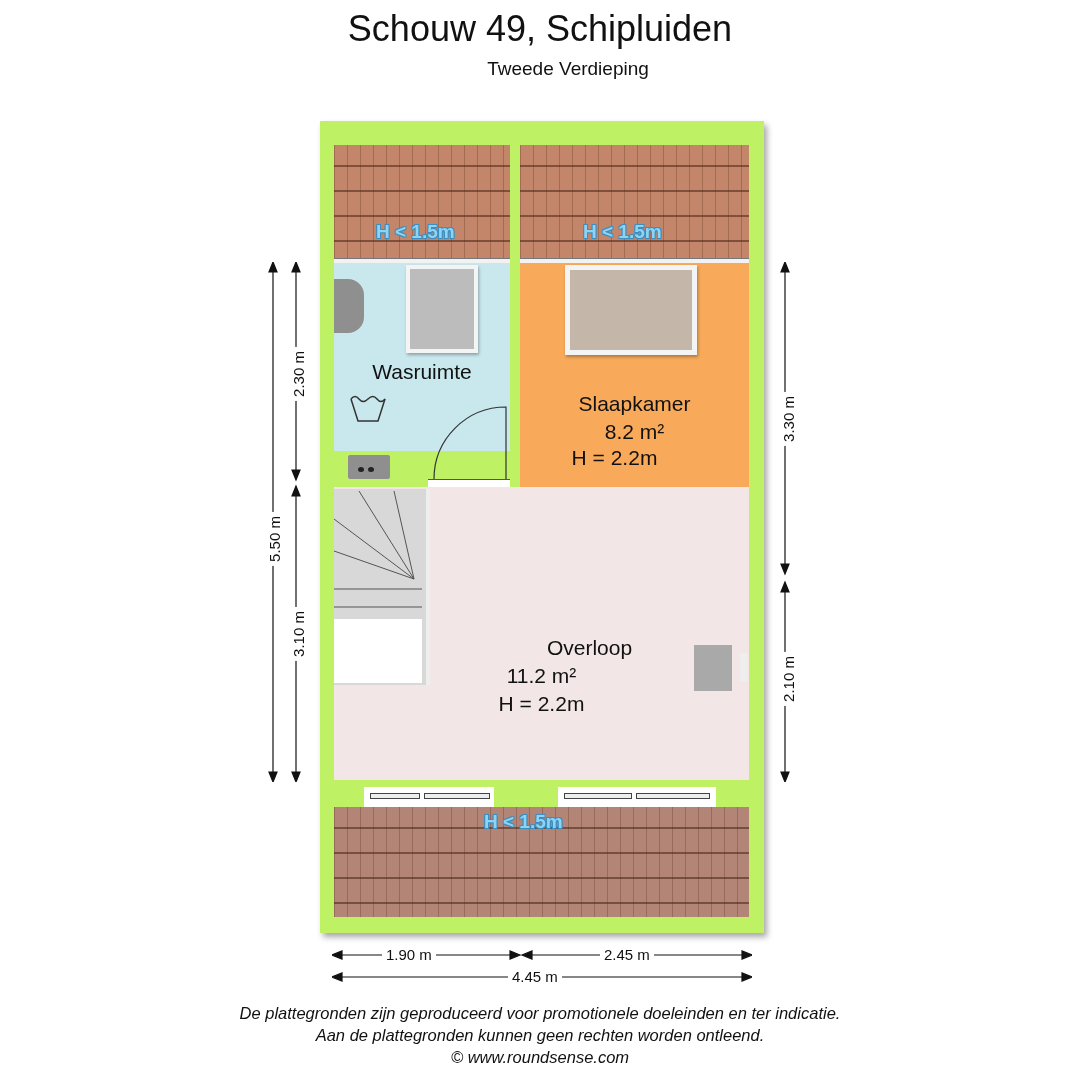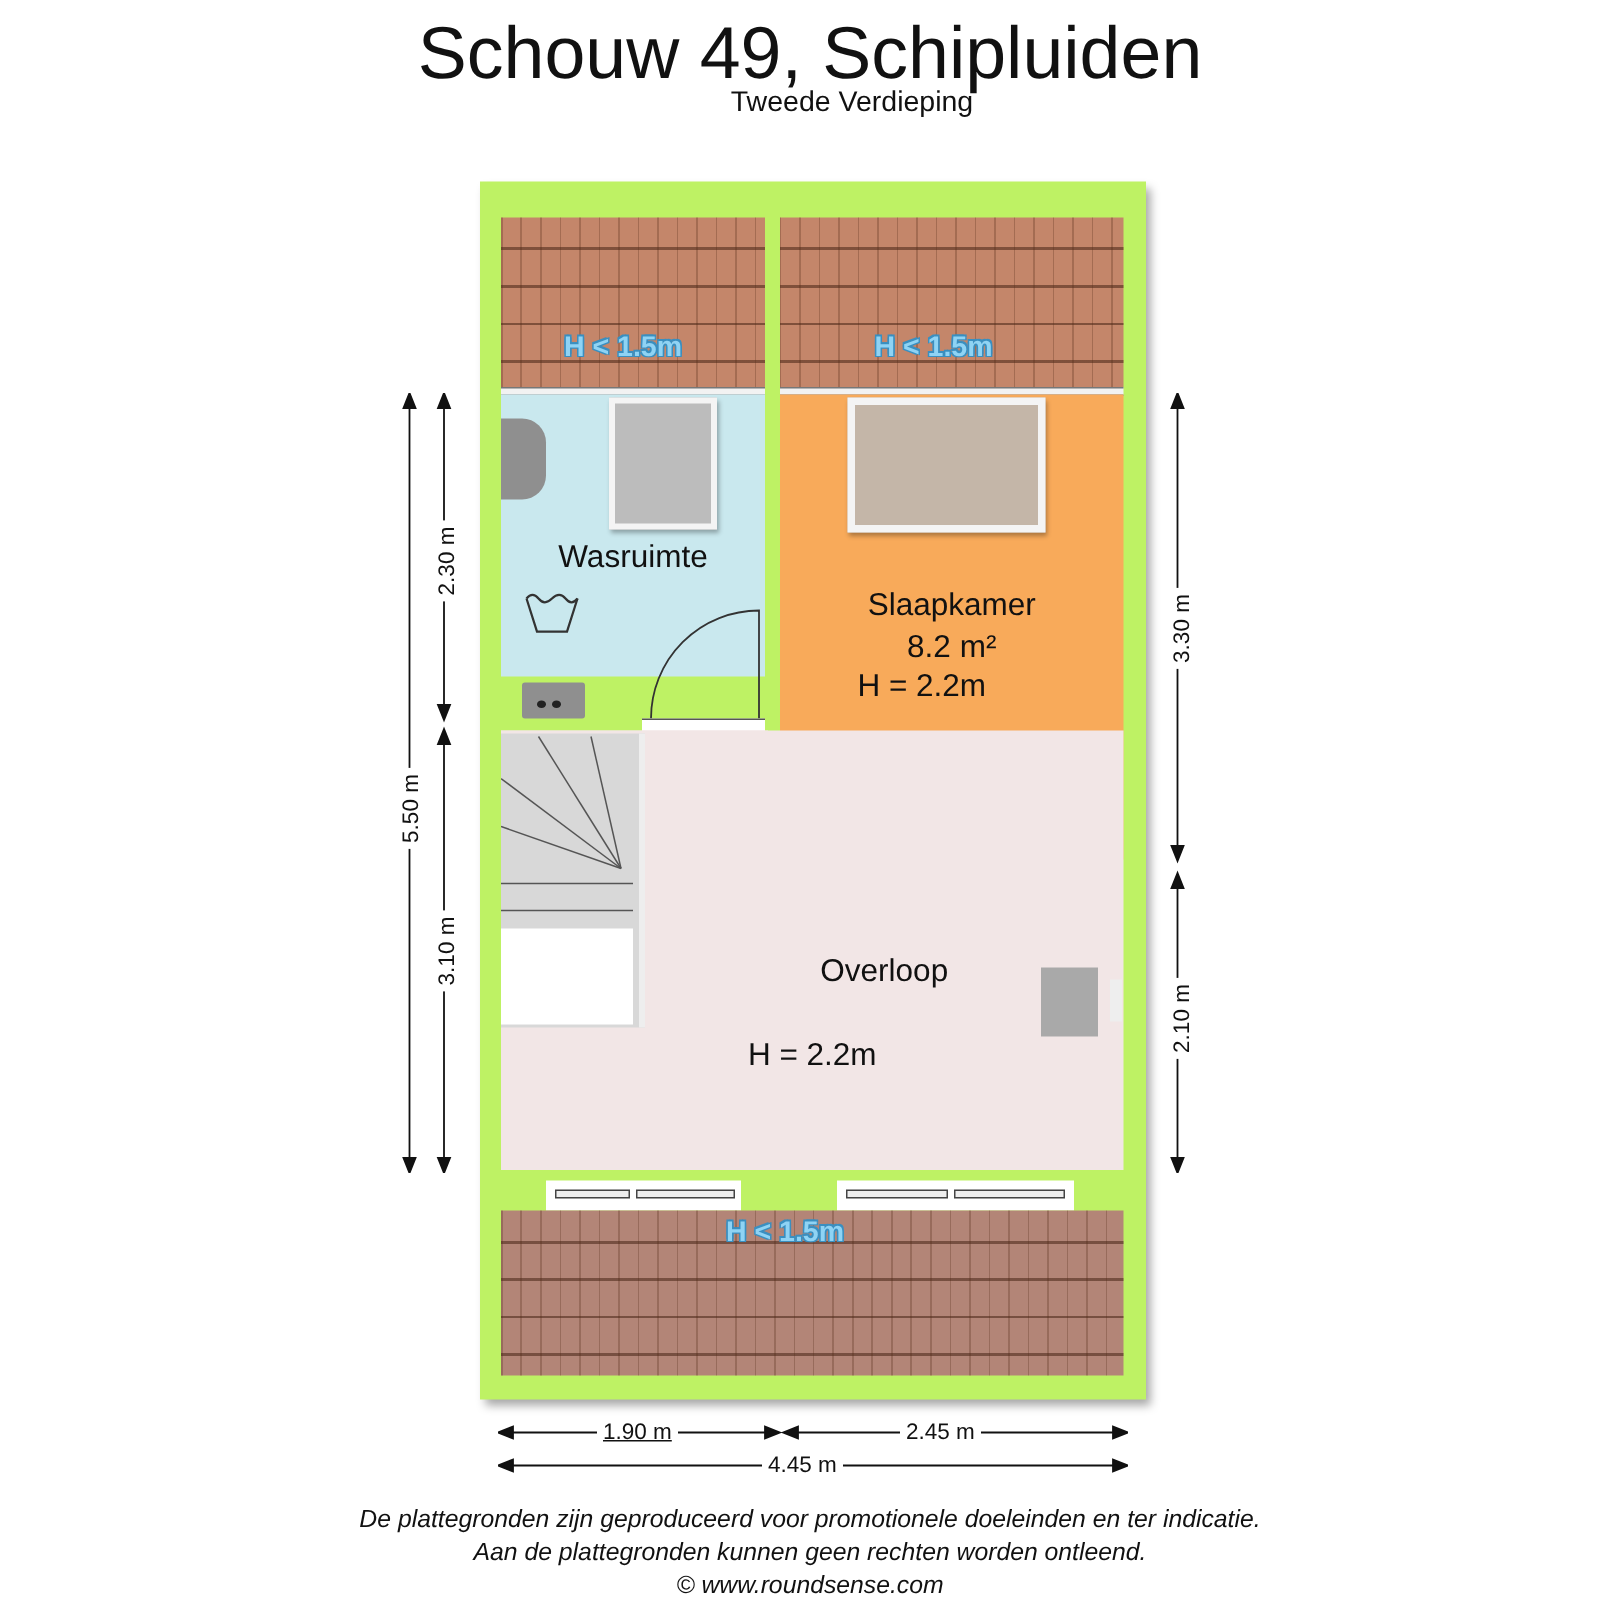--- a/index.html
+++ b/index.html
@@ -1,19 +1,19 @@
 <!DOCTYPE html>
 <html><head>
 <meta charset="utf-8">
 <style>
   html, body { margin:0; padding:0; }
   body { width:1080px; height:1080px; background:#ffffff; position:relative; overflow:hidden;
          font-family:"Liberation Sans", sans-serif; color:#111; }
   .abs { position:absolute; }
-  .title { left:0; width:1080px; top:8px; text-align:center; font-size:49px; color:#111; }
+  .title { left:0; width:1080px; top:8px; text-align:center; font-size:36px; color:#111; }
   .subtitle { left:0; width:1080px; top:58px; text-align:center; font-size:19px; color:#111;padding-left:28px; }
   .plan { left:320px; top:121px; width:444px; height:812px; background:#bef264;
           box-shadow: 3px 4px 6px rgba(0,0,0,0.35); }
   .tiles {
     background-color:#c4866a;
     background-image:
       repeating-linear-gradient(90deg, rgba(80,40,20,0.28) 0 1px, transparent 1px 13px),
       repeating-linear-gradient(180deg, transparent 0 20px, rgba(70,35,20,0.55) 20px 22px, transparent 22px 25px);
   }
   .tiles.bottom { background-color:#b38577; }
@@ -92,20 +92,21 @@
         <line x1="80" y1="90" x2="0" y2="30"></line>
         <line x1="80" y1="90" x2="0" y2="62"></line>
         <line x1="0" y1="100" x2="88" y2="100"></line>
         <line x1="0" y1="118" x2="88" y2="118"></line>
       </g>
     </svg>
     <div class="abs" style="left:0; top:130px; width:88px; height:64px; background:#fff;"></div>
   </div>
 
   <div class="abs room-label" style="left:14px; width:415px; top:514px;padding-left:48px;">Overloop</div>
+  <div class="abs room-label" style="left:14px; width:415px; top:542px;">11.2 m²</div>
   <div class="abs room-label" style="left:14px; width:415px; top:570px;">H = 2.2m</div>
 
   <div class="abs" style="left:374px; top:524px; width:38px; height:46px; background:#a9a9a9;"></div>
   <div class="abs" style="left:420px; top:532px; width:8px; height:28px; background:#eee;"></div>
 
   <div class="abs window-bottom" style="left:44px; top:666px; width:130px; height:20px;">
     <div class="abs win-pane" style="left:6px; top:6px; width:48px;"></div>
     <div class="abs win-pane" style="left:60px; top:6px; width:64px;"></div>
   </div>
   <div class="abs window-bottom" style="left:238px; top:666px; width:158px; height:20px;">
@@ -164,21 +165,21 @@
     <polygon points="0,7 10,3 10,11"></polygon>
       <polygon points="188,7 178,3 178,11"></polygon>
     <line x1="196" y1="7" x2="414" y2="7"></line>
     <polygon points="190,7 200,3 200,11"></polygon>
       <polygon points="420,7 410,3 410,11"></polygon>
     <line x1="6" y1="29" x2="414" y2="29"></line>
     <polygon points="0,29 10,25 10,33"></polygon>
       <polygon points="420,29 410,25 410,33"></polygon>
   </g>
 </svg>
-<div class="abs" style="left:398px; top:946px;text-decoration:underline;">
+<div class="abs" style="left:382px; top:946px;">
   <span class="dim-text">1.90 m</span>
 </div>
 <div class="abs" style="left:600px; top:946px;">
   <span class="dim-text">2.45 m</span>
 </div>
 <div class="abs" style="left:508px; top:968px;">
   <span class="dim-text">4.45 m</span>
 </div>
 
 <div class="abs footer" style="top:1004px;">De plattegronden zijn geproduceerd voor promotionele doeleinden en ter indicatie.</div>

